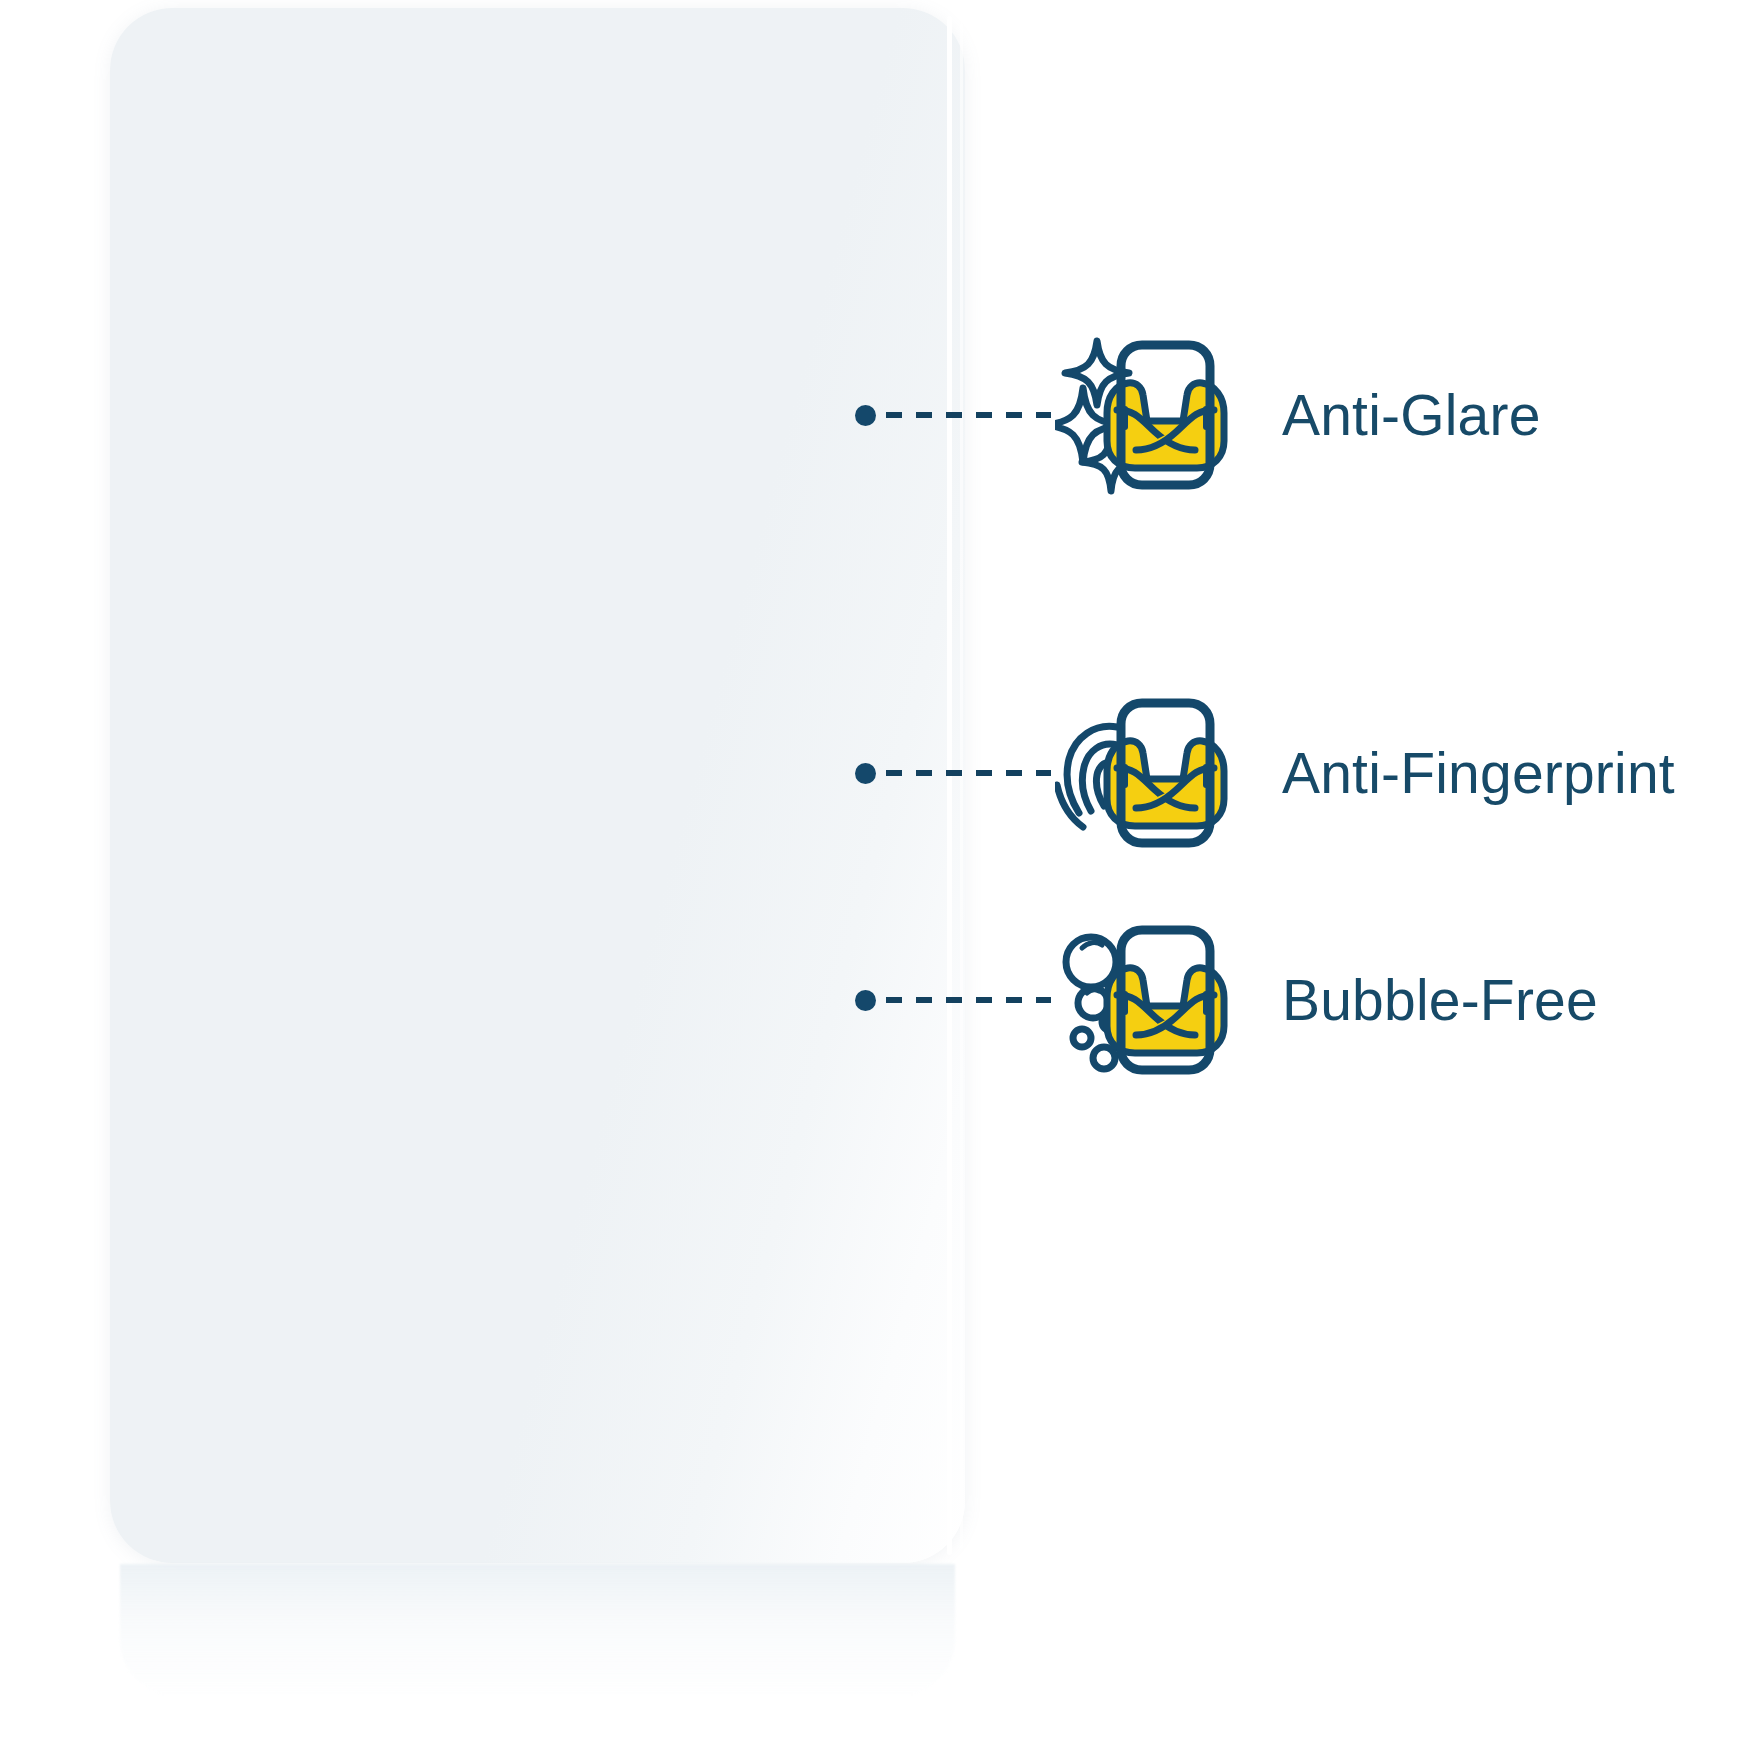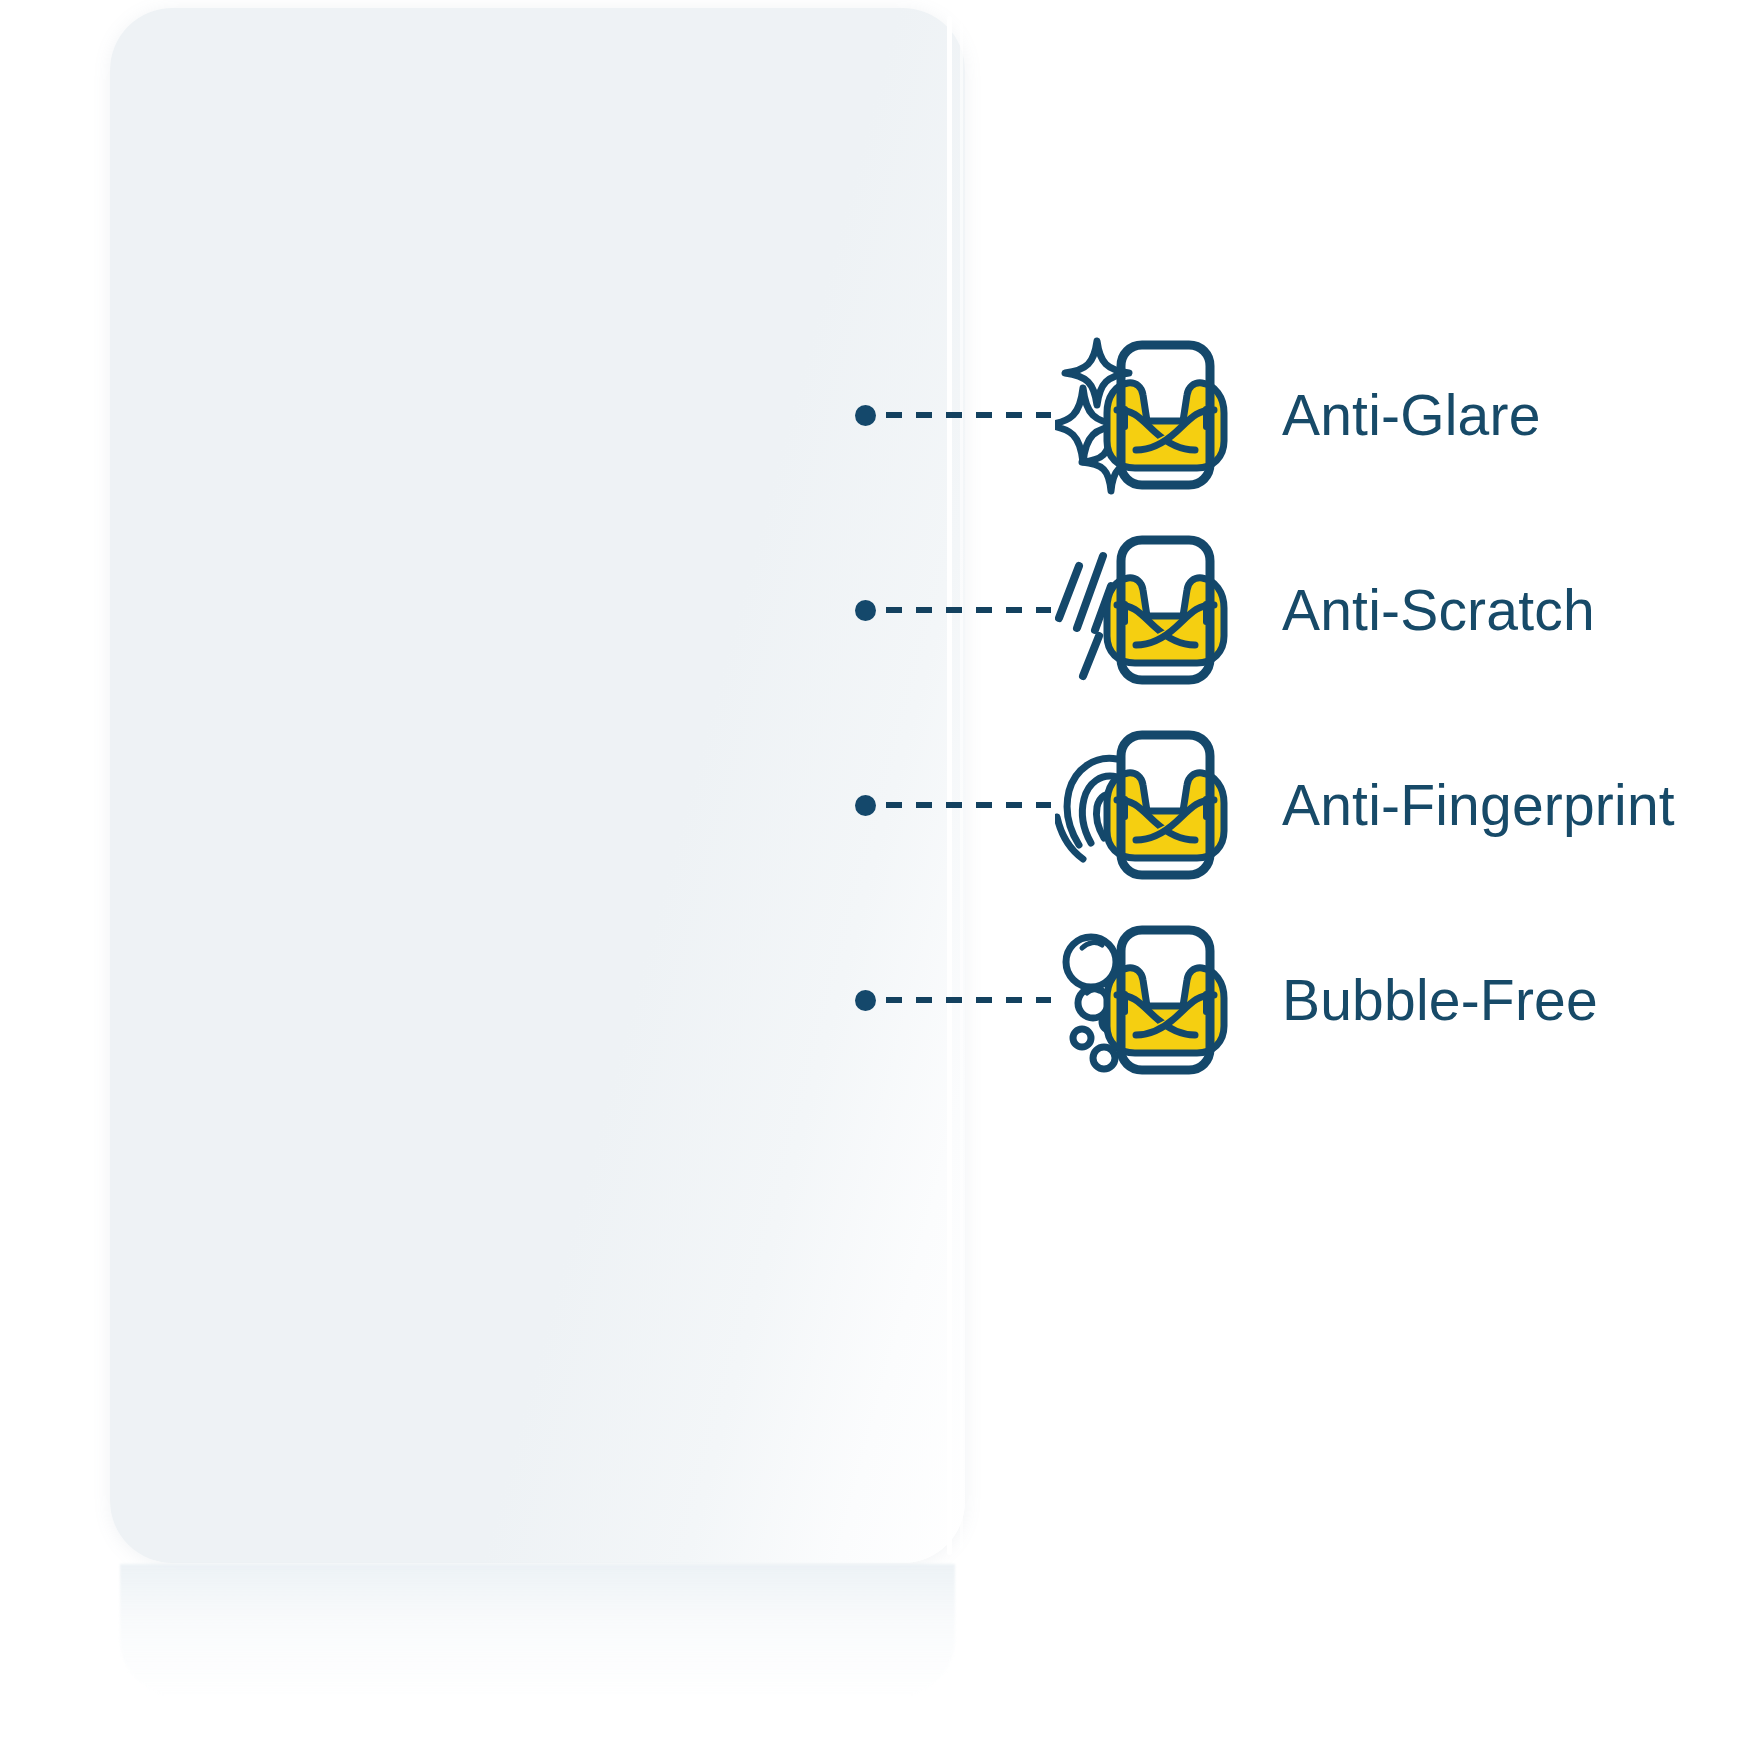--- a/index.html
+++ b/index.html
@@ -150,47 +150,22 @@
         <path d="M70 74 L70 92" stroke="#14486b" stroke-width="6" stroke-linecap="round" fill="none"></path>
         <path d="M151 74 L151 92" stroke="#14486b" stroke-width="6" stroke-linecap="round" fill="none"></path>
       </g>
 
       <path d="M87 10 L134 10 C146 10 155 19 155 31 L155 129 C155 141 146 150 134 150 L87 150 C75 150 66 141 66 129 L66 31 C66 19 75 10 87 10 Z" fill="none" stroke="#14486b" stroke-width="9" stroke-linejoin="round"></path>
     </svg>
 
     <div class="feature-label">Anti-Glare</div>
   </div>
 
-  <div class="feature-row" style="top:525px;">
-    <div class="leader">
-      <span class="leader-dot"></span>
-      <span class="leader-line"></span>
-    </div>
-
-    <svg class="feature-icon" viewBox="0 0 185 160">
-      <g stroke="#14486b" stroke-width="8" stroke-linecap="round" fill="none">
-        <path d="M24 36 L4 88"></path>
-        <path d="M48 26 L22 98"></path>
-        <path d="M56 56 L40 100"></path>
-        <path d="M44 106 L28 146"></path>
-      </g>
-      <g>
-        <path d="M73 48 C60 50 52 62 52 78 L52 106 C52 122 63 133 80 133 L142 133 C158 133 169 122 169 106 L169 78 C169 62 160 50 147 48 C139 47 133 52 132 60 L128 86 L92 86 L88 60 C87 52 81 47 73 48 Z" fill="#f5cf11" stroke="#14486b" stroke-width="7" stroke-linejoin="round"></path>
-        <path d="M62 75 C78 74 86 84 100 97 C112 108 124 115 140 115" fill="#f5cf11" stroke="#14486b" stroke-width="7" stroke-linecap="round" stroke-linejoin="round"></path>
-        <path d="M159 75 C143 74 135 84 121 97 C109 108 97 115 81 115" fill="#f5cf11" stroke="#14486b" stroke-width="7" stroke-linecap="round" stroke-linejoin="round"></path>
-        <path d="M70 74 L70 92" stroke="#14486b" stroke-width="6" stroke-linecap="round" fill="none"></path>
-        <path d="M151 74 L151 92" stroke="#14486b" stroke-width="6" stroke-linecap="round" fill="none"></path>
-      </g>
-      <path d="M87 10 L134 10 C146 10 155 19 155 31 L155 129 C155 141 146 150 134 150 L87 150 C75 150 66 141 66 129 L66 31 C66 19 75 10 87 10 Z" fill="none" stroke="#14486b" stroke-width="9" stroke-linejoin="round"></path>
-    </svg>
-
-    <div class="feature-label">Anti-Scratch</div>
-  </div>
-
-  <div class="feature-row" style="top:720px;">
+
+  <div class="feature-row" style="top:688px;">
     <div class="leader">
       <span class="leader-dot"></span>
       <span class="leader-line"></span>
     </div>
 
     <svg class="feature-icon" viewBox="0 0 185 160">
       <g stroke="#14486b" stroke-width="7" stroke-linecap="round" fill="none">
         <path d="M62 34 C40 30 20 44 14 66 C9 86 14 104 24 120"></path>
         <path d="M62 52 C46 48 33 58 29 74 C25 90 28 104 36 118"></path>
         <path d="M62 70 C52 66 44 72 42 82 C40 93 43 103 49 113"></path>

